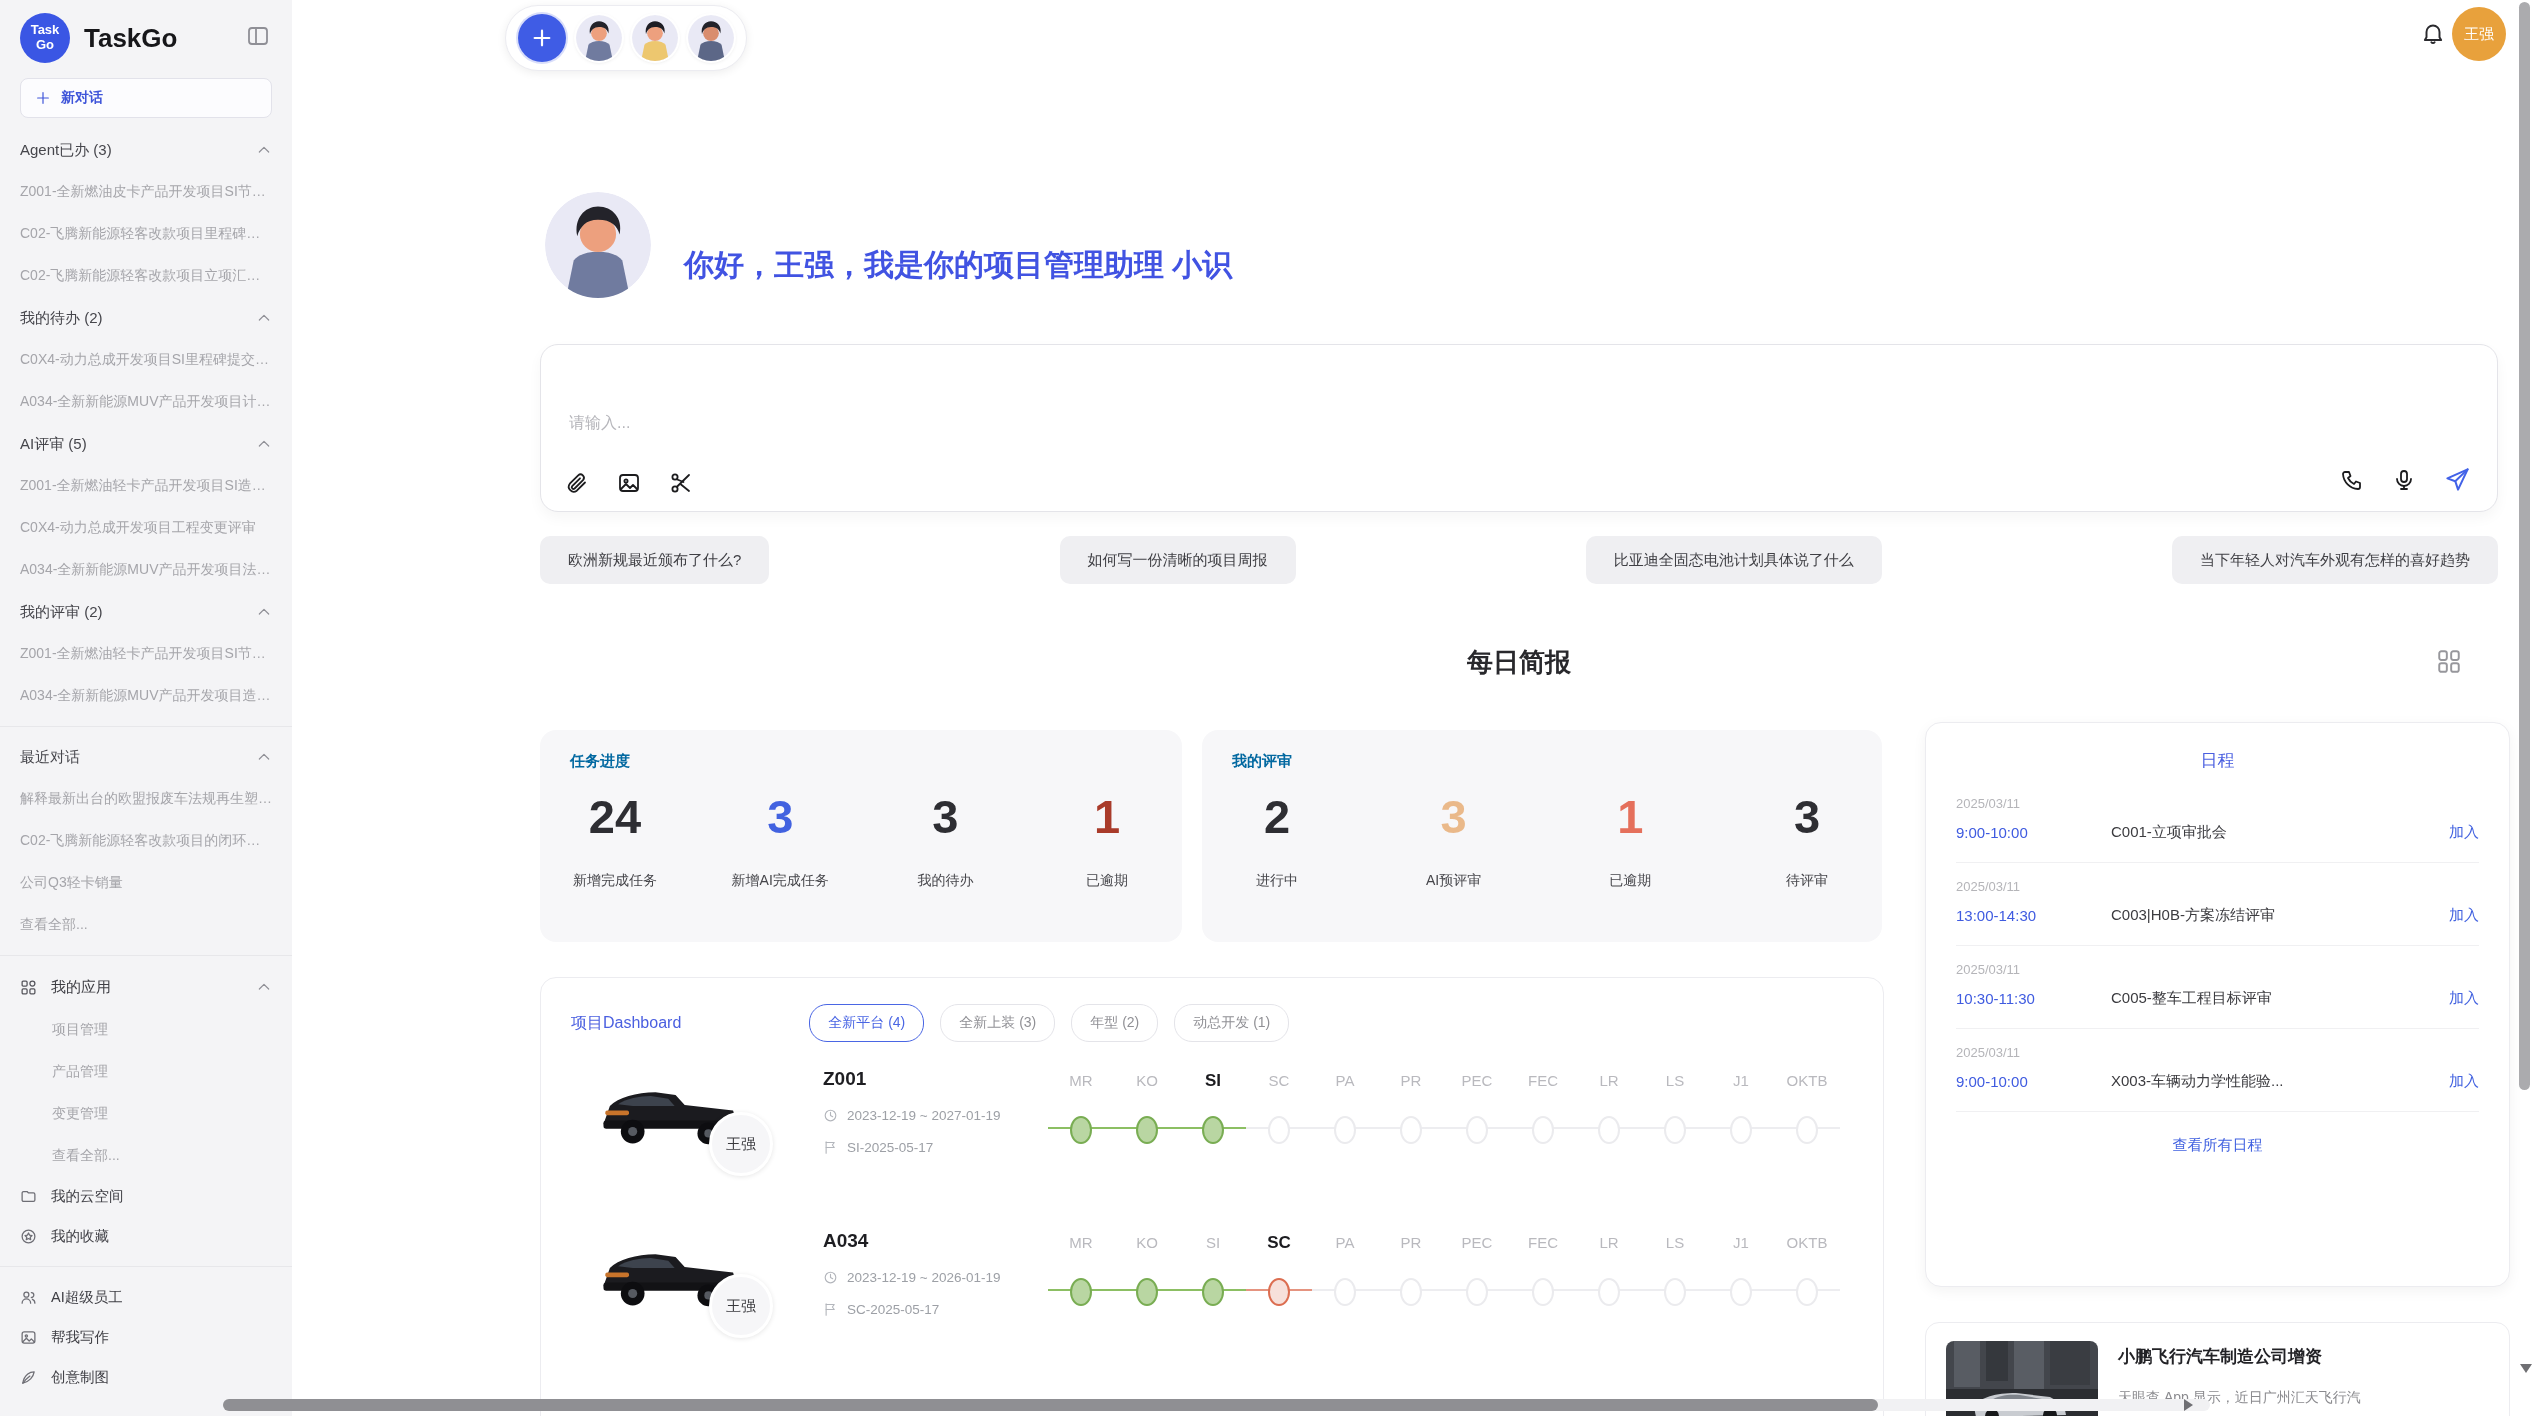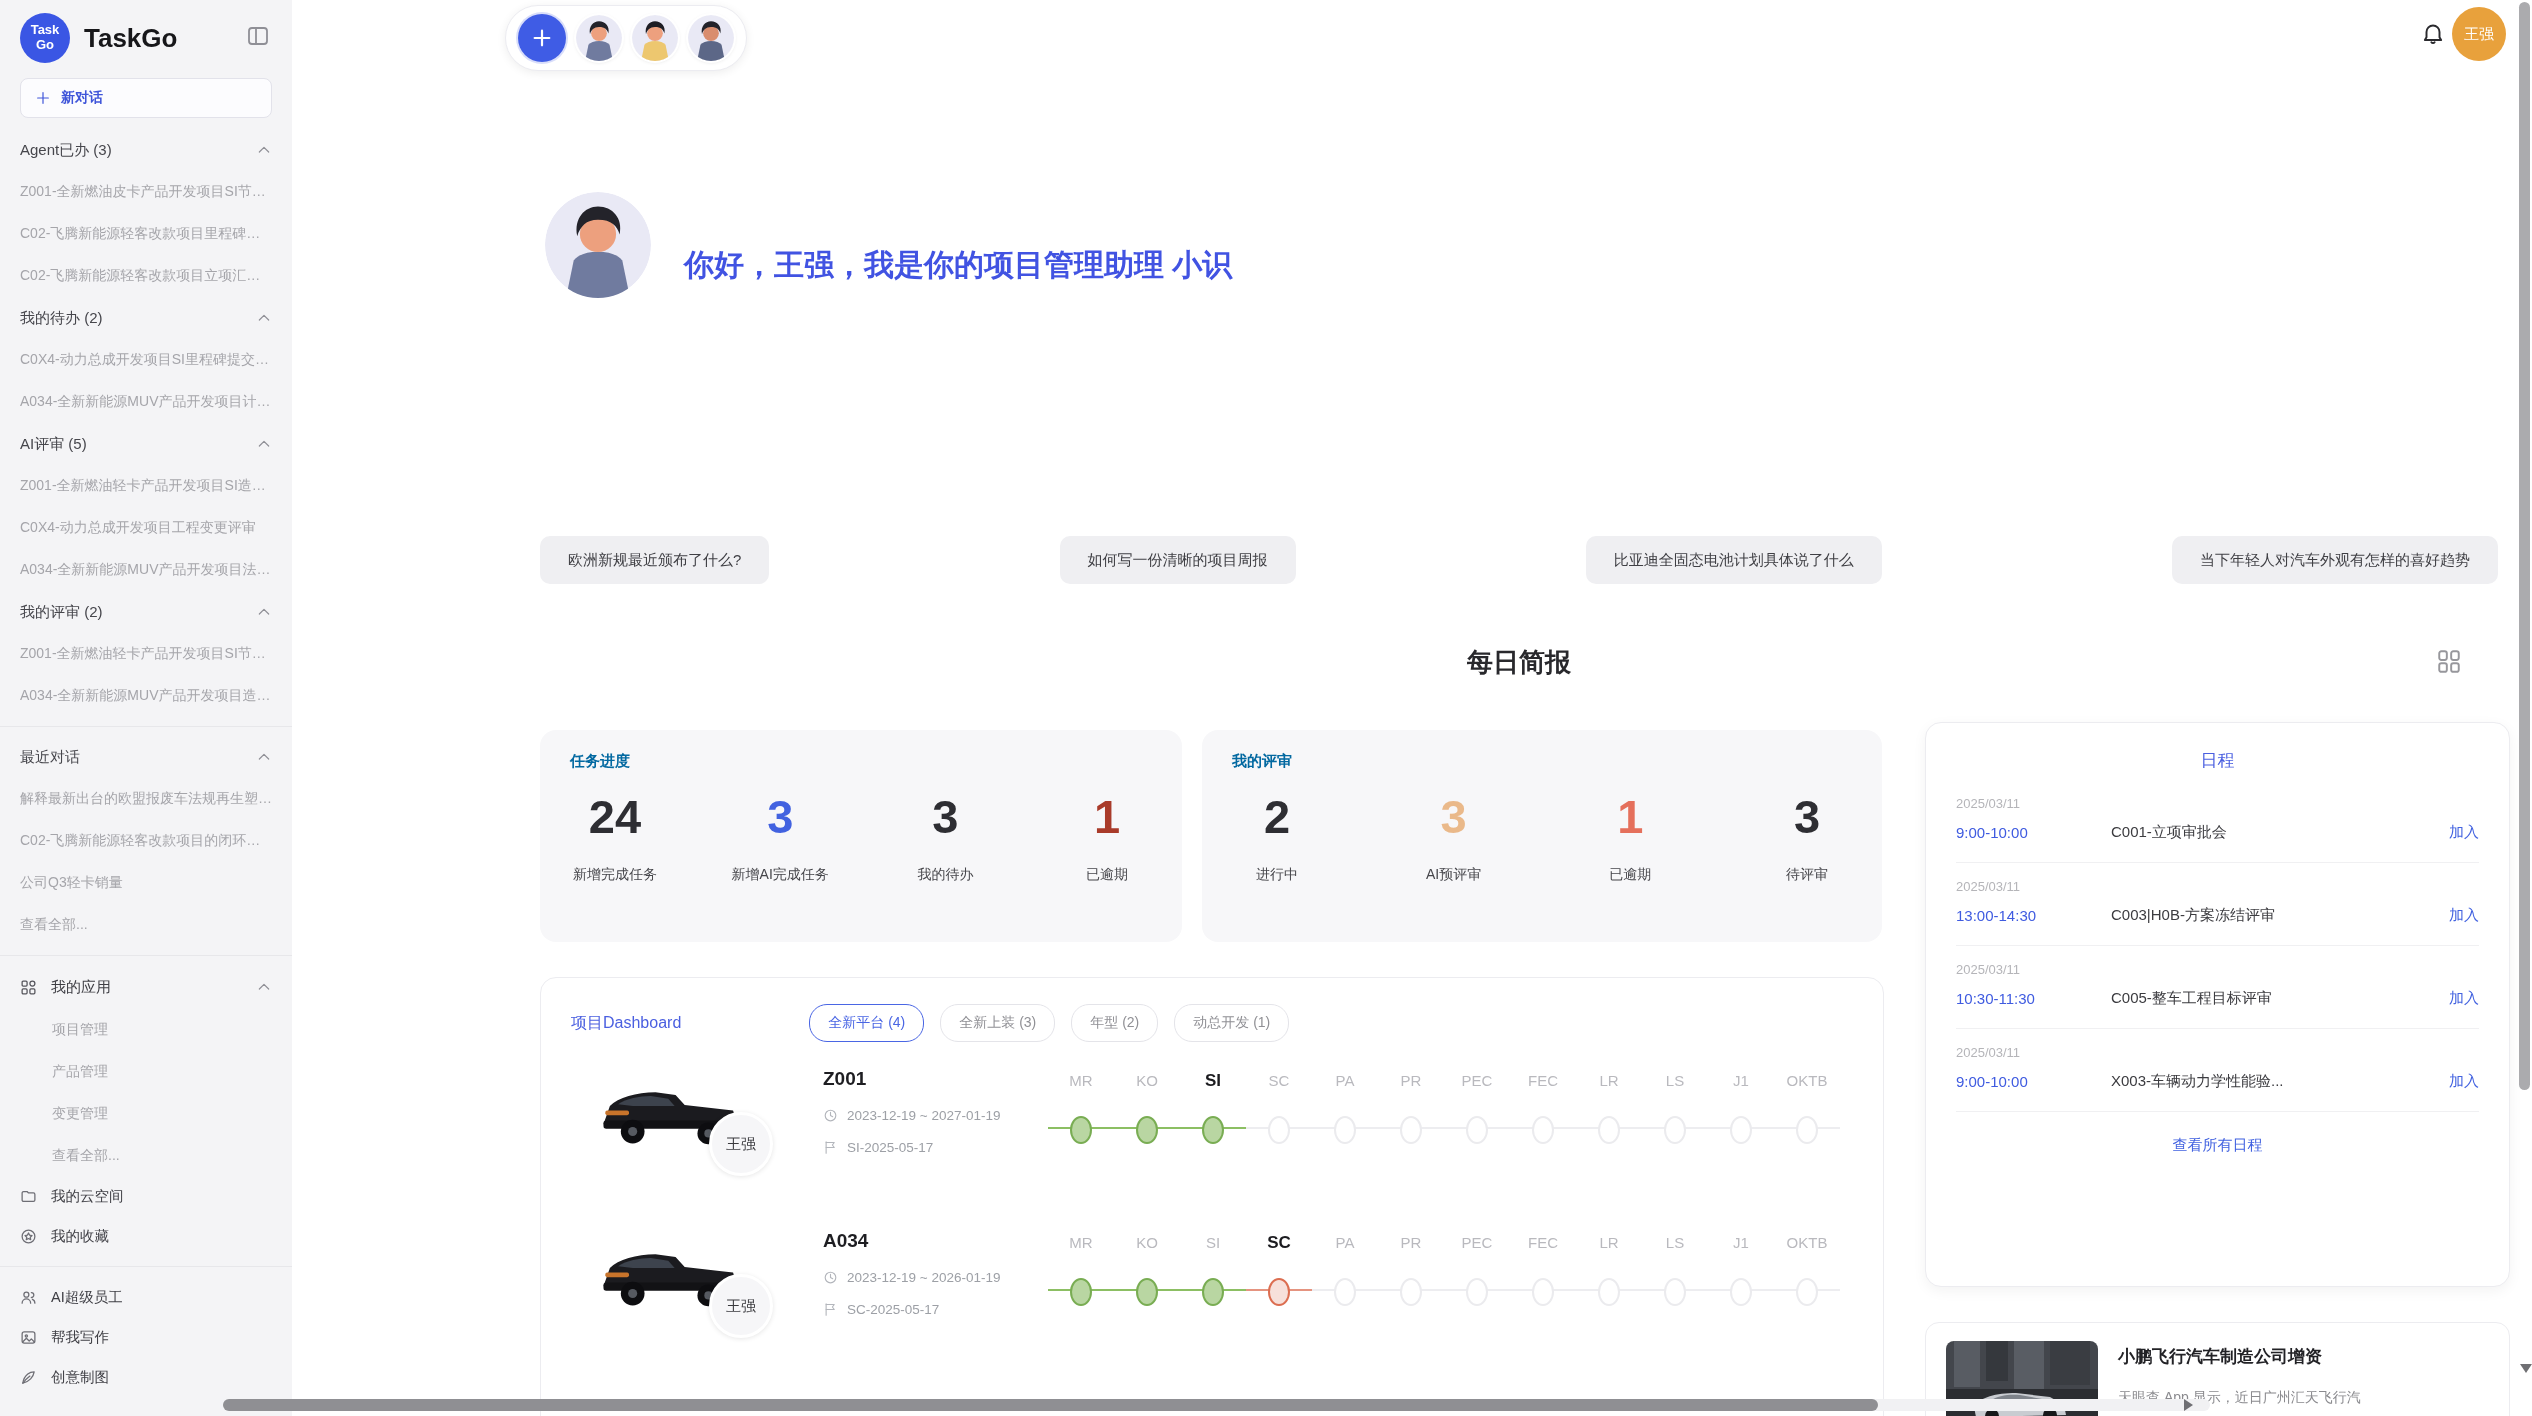--- a/index.html
+++ b/index.html
@@ -67,21 +67,21 @@
   .widget-ic{position:absolute;right:36px;top:6px;width:26px;height:26px;color:#97979c;cursor:pointer;}
 
   .statcards{position:absolute;left:248px;top:730px;display:flex;gap:20px;}
   .statcard{background:#f7f7f9;border-radius:16px;height:212px;box-sizing:border-box;padding:22px 30px;}
   .statcard.c1{width:642px;}
   .statcard.c2{width:680px;}
   .statcard .sc-title{font-size:15px;color:#0369a1;font-weight:bold;}
   .stat-row{display:flex;justify-content:space-between;margin-top:18px;}
   .stat{text-align:center;min-width:90px;}
   .stat .num{font-size:47px;font-weight:600;}
-  .stat .lbl{margin-top:22px;font-size:14px;color:#46464b;}
+  .stat .lbl{margin-top:28px;font-size:14px;color:#46464b;}
   .c-dark{color:#2e2e33;} .c-blue{color:#4262e0;} .c-red{color:#a93b2a;} .c-tan{color:#eab98a;} .c-salmon{color:#e5705c;}
 
   .dash{position:absolute;left:248px;top:977px;width:1344px;height:470px;border:1px solid #ececf0;border-radius:16px;background:#fff;box-sizing:border-box;overflow:hidden;}
   .dash-head{display:flex;align-items:center;padding:26px 30px 4px 30px;}
   .dash-title{font-size:16px;color:#4a5fe0;margin-right:128px;}
   .filters{display:flex;gap:16px;}
   .filter{height:36px;border-radius:18px;border:1px solid #e4e4e9;color:#909095;font-size:14px;display:flex;align-items:center;padding:0 18px;cursor:pointer;background:#fff;white-space:nowrap;}
   .filter.active{border-color:#4a66e4;color:#4a66e4;}
   .p-row{position:relative;height:162px;}
   .truck{position:absolute;left:57px;top:12px;width:146px;height:96px;}
@@ -403,20 +403,45 @@
     </svg>
   <div class="user-badge">王强</div>
 
   <div class="greet-avatar pv1">
     <svg viewBox="0 0 48 48">
         <use href="#i-person"></use>
       </svg>
   </div>
   <div class="greeting">你好，王强，我是你的项目管理助理 小识</div>
 
+  <div class="inputbox">
+    <div class="placeholder">请输入...</div>
+    <div class="in-icons-l">
+      <svg class="i">
+          <use href="#i-clip"></use>
+        </svg>
+      <svg class="i">
+          <use href="#i-image"></use>
+        </svg>
+      <svg class="i">
+          <use href="#i-scissors"></use>
+        </svg>
+    </div>
+    <div class="in-icons-r">
+      <svg class="i">
+          <use href="#i-phone"></use>
+        </svg>
+      <svg class="i">
+          <use href="#i-mic"></use>
+        </svg>
+      <svg class="i send">
+          <use href="#i-send"></use>
+        </svg>
+    </div>
+  </div>
 
   <div class="chips">
       <div class="chip">欧洲新规最近颁布了什么?</div>
       <div class="chip">如何写一份清晰的项目周报</div>
       <div class="chip">比亚迪全固态电池计划具体说了什么</div>
       <div class="chip">当下年轻人对汽车外观有怎样的喜好趋势</div>
     </div>
 
   <div class="brief-head">
     <div class="brief-title">每日简报</div>

